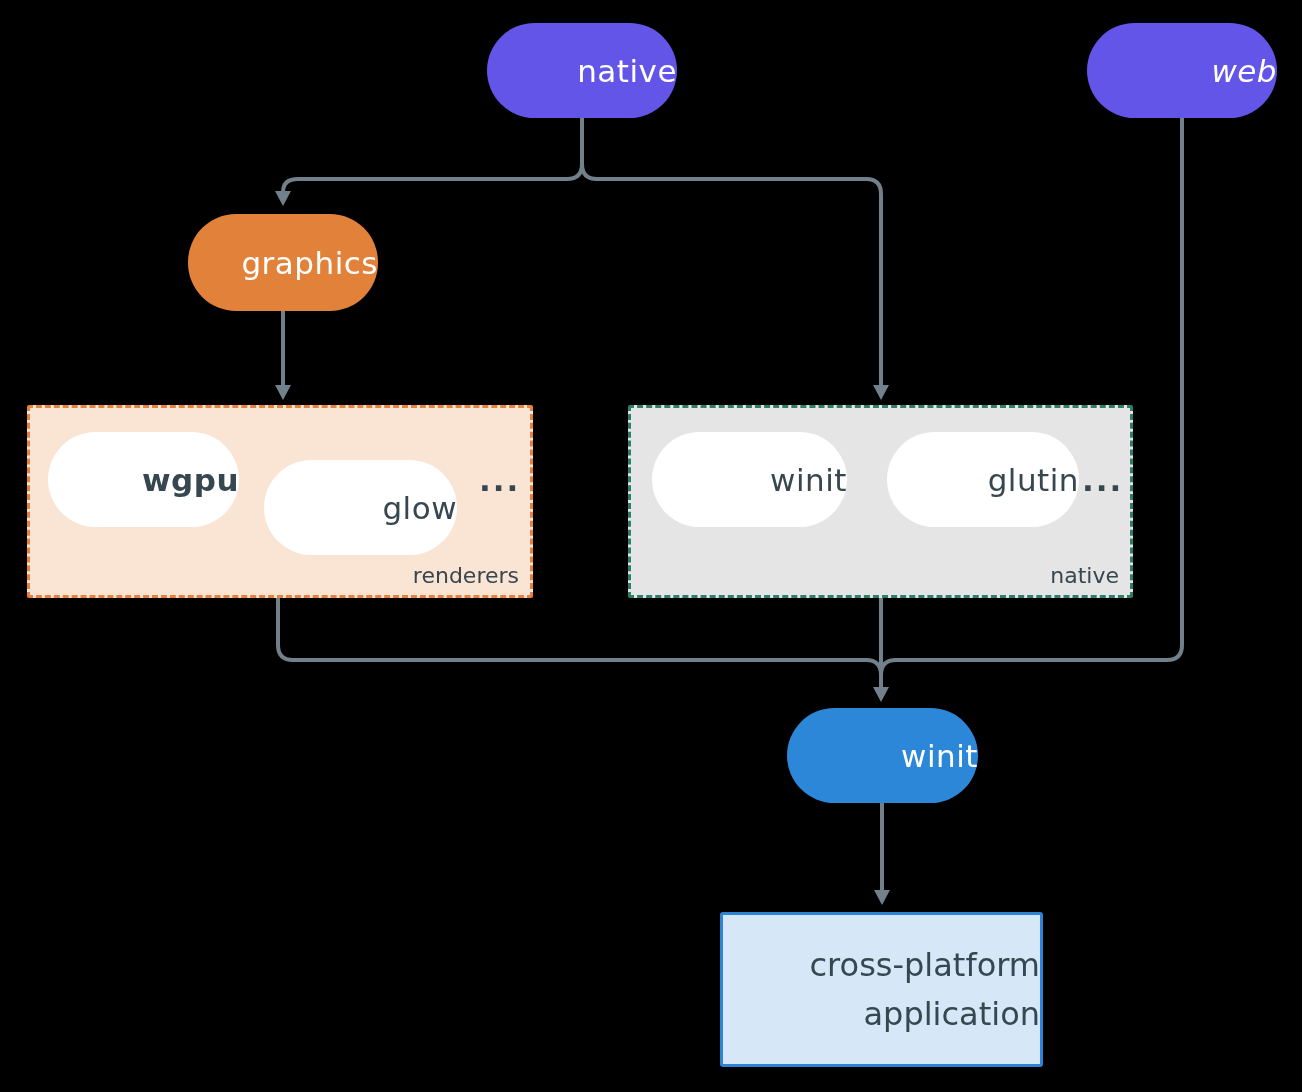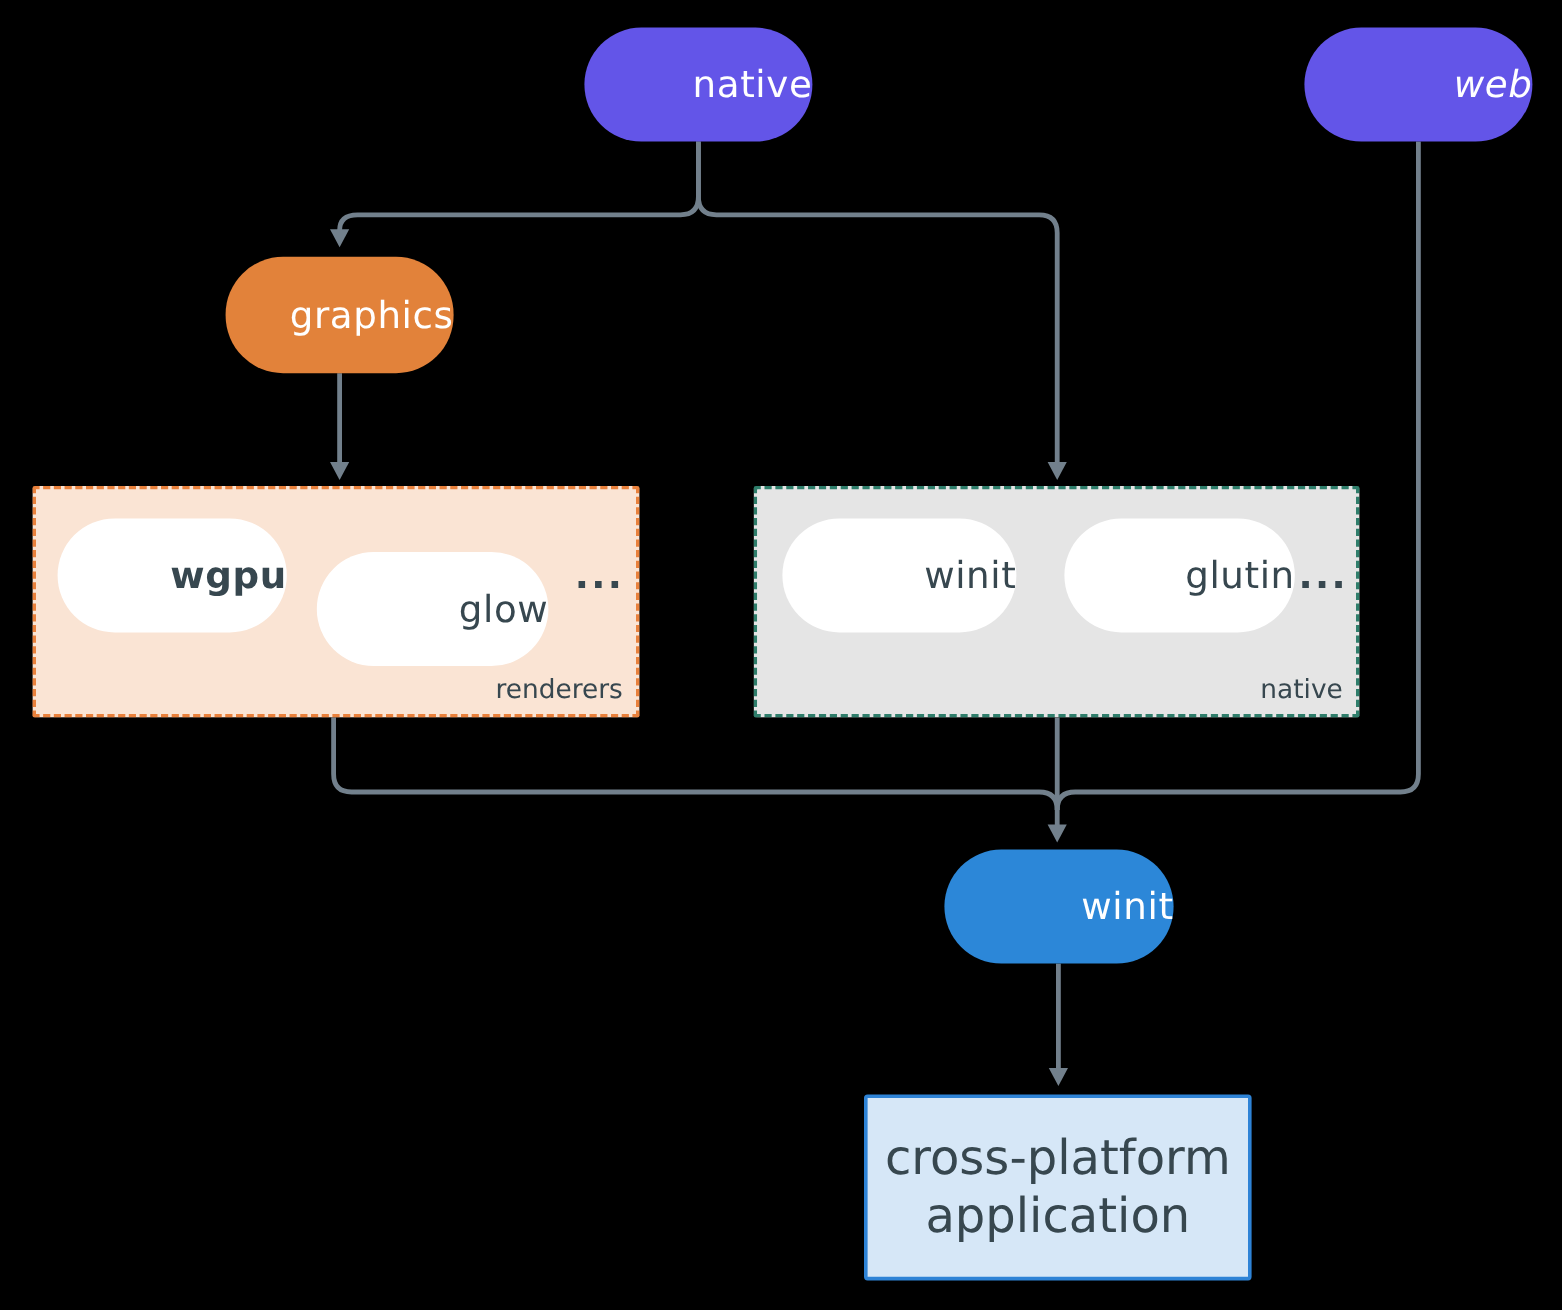--- a/index.html
+++ b/index.html
@@ -91,25 +91,25 @@
     font-size: 22px;
   }
   #node-app {
     position: absolute;
     left: 720px; top: 912px; width: 323px; height: 155px;
     box-sizing: border-box;
     background: #D6E7F7;
     border: 3px solid #2E83D6;
     border-radius: 3px;
     color: #37474F;
-    font-size: 40px;
+    font-size: 32px;
     line-height: 49px;
     display: flex;
     flex-direction: column;
-    align-items: center;
+    align-items: flex-end;
     justify-content: center;
     text-align: center;
   }
 </style>
 </head>
 <body>
 
 <div id="canvas">
 
   <svg id="connector-layer" viewBox="0 0 1302 1092" xmlns="http://www.w3.org/2000/svg">

